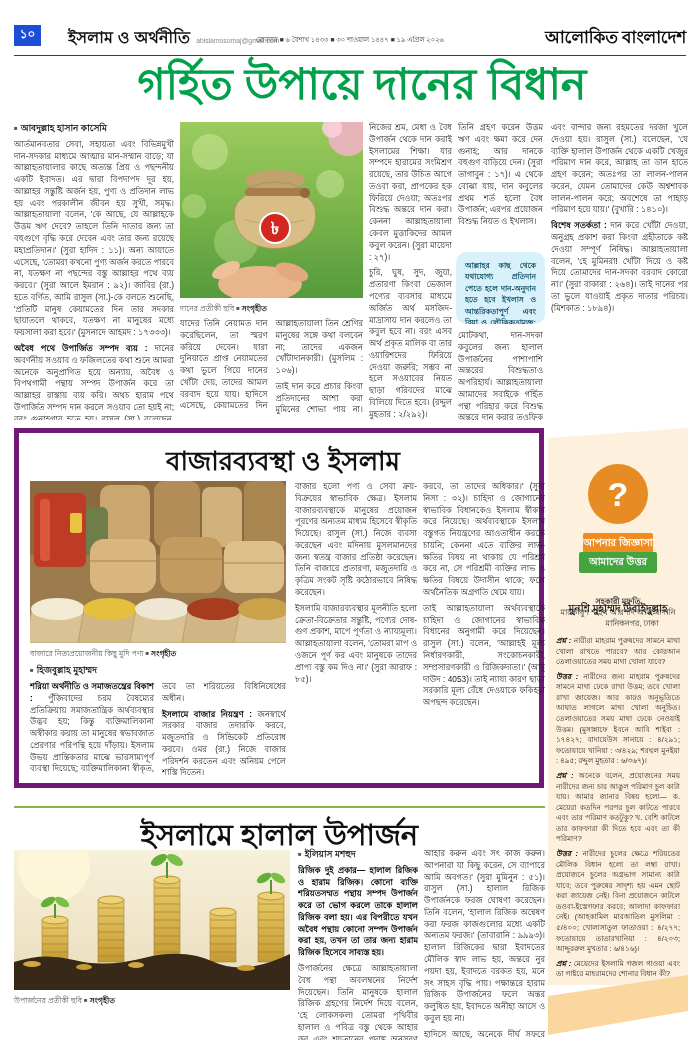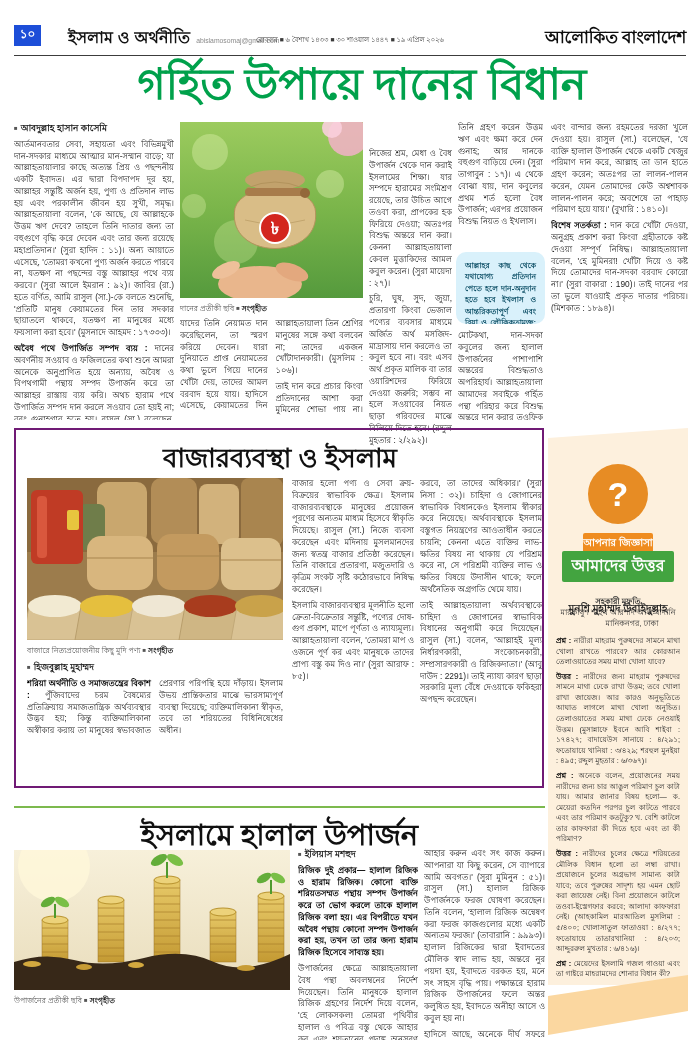--- a/index.html
+++ b/index.html
@@ -24,34 +24,34 @@
   .byline{font-size:9px;font-weight:bold;color:#1a1a1a;margin:0 0 4px 0;}
   .bullet{font-size:6px;color:#555;vertical-align:1.5px;margin:0 3px 0 0;}
   .cap{font-size:7.6px;color:#555;}
   .cap b{color:#101010;}
   .cap .bullet{margin:0 2px;}
   .cols2{column-count:2;column-gap:8px;}
   
   .bluebox{background:#d9f1fb;border-radius:10px;color:#0d4f66;font-size:7.6px;font-weight:600;
            line-height:1.5;padding:8px 9px;text-align:justify;overflow:hidden;box-sizing:border-box;}
   
-  .marketbox{border:2px solid #701a75;box-sizing:border-box;}
+  .marketbox{border:5px solid #701a75;box-sizing:border-box;}
   
   .sidebar-bg{background:#fdf0dd;clip-path:polygon(0 10px,100% 0,100% 100%,0 100%);}
   .sidebar-band{background:#fbd7a0;clip-path:polygon(0 35%,100% 0,100% 60%,0 100%);}
   .qa-circle{width:60px;height:60px;border-radius:50%;background:#e78c24;color:#fff;display:flex;
              align-items:center;justify-content:center;font-size:34px;font-weight:900;}
   .qa-label1{display:inline-block;background:#ef8c1f;color:#fff;font-size:10px;font-weight:bold;padding:2px 0;border-radius:2px;}
-  .qa-label2{display:inline-block;background:#43a440;color:#fff;font-size:16px;font-weight:bold;padding:2px 10px;border-radius:2px;}
+  .qa-label2{display:inline-block;background:#43a440;color:#fff;font-size:10px;font-weight:bold;padding:2px 10px;border-radius:2px;}
   .qa-name{font-size:10.5px;font-weight:bold;color:#222;text-align:center;}
   .qa-role{font-size:8px;color:#333;text-align:center;line-height:1.4;}
   .qa-role.b{font-weight:bold;}
   .qa-body{font-size:7.3px;line-height:1.45;text-align:justify;color:#222;overflow:hidden;}
   .qa-body p{margin:0 0 4px 0;}
-  .qa-lab{font-weight:bold;color:#000;}
+  .qa-lab{font-weight:bold;color:#000;font-style:italic;}
   .greenline{background:#7cb94e;height:2px;}
   .center{text-align:center;}
 </style>
 </head>
 <body>
 
 <div id="page">
 
   <div class="abs pagebox" style="left:14px;top:25px;width:27px;height:21px;">
     <span>১০</span>
@@ -110,36 +110,36 @@
   </div>
   <div class="abs cap" style="left:180px;top:302px;width:183px;">
     <span>দানের প্রতীকী ছবি</span><span class="bullet">■</span><b>সংগৃহীত</b>
   </div>
 
   <div class="abs bt cols2" style="left:180px;top:318px;width:183px;height:102px;">
     <p>যাদের তিনি নেয়ামত দান করেছিলেন, তা স্মরণ করিয়ে দেবেন। যারা দুনিয়াতে প্রাপ্ত নেয়ামতের কথা ভুলে গিয়ে দানের খোঁটা দেয়, তাদের আমল বরবাদ হয়ে যায়। হাদিসে এসেছে, কেয়ামতের দিন আল্লাহতায়ালা তিন শ্রেণির মানুষের সঙ্গে কথা বলবেন না; তাদের একজন খোঁটাদানকারী। (মুসলিম : ১০৬)।</p>
     <p>তাই দান করে প্রচার কিংবা প্রতিদানের আশা করা মুমিনের শোভা পায় না। ইসলাম গোপন দানকে উত্তম বলেছে। আল্লাহতায়ালা বলেন, 'তোমরা যদি প্রকাশ্যে দান কর, তবে তা উত্তম; আর যদি গোপনে কর এবং অভাবগ্রস্তদের দাও, তবে তা তোমাদের জন্য আরও উত্তম।' (সুরা বাকারা : ২৭১)।</p>
   </div>
 
-  <div class="abs bt" style="left:369px;top:122px;width:83px;height:298px;margin-top:26px;">
+  <div class="abs bt" style="left:369px;top:122px;width:83px;height:298px;">
     <p>নিজের শ্রম, মেধা ও বৈধ উপার্জন থেকে দান করাই ইসলামের শিক্ষা। যার সম্পদে হারামের সংমিশ্রণ রয়েছে, তার উচিত আগে তওবা করা, প্রাপকের হক ফিরিয়ে দেওয়া; অতঃপর বিশুদ্ধ অন্তরে দান করা। কেননা আল্লাহতায়ালা কেবল মুত্তাকিদের আমল কবুল করেন। (সুরা মায়েদা : ২৭)।</p>
     <p>চুরি, ঘুষ, সুদ, জুয়া, প্রতারণা কিংবা ভেজাল পণ্যের ব্যবসার মাধ্যমে অর্জিত অর্থ মসজিদ-মাদ্রাসায় দান করলেও তা কবুল হবে না। বরং এসব অর্থ প্রকৃত মালিক বা তার ওয়ারিশদের ফিরিয়ে দেওয়া জরুরি; সম্ভব না হলে সওয়াবের নিয়ত ছাড়া গরিবদের মাঝে বিলিয়ে দিতে হবে। (রদ্দুল মুহতার : ২/২৯২)।</p>
   </div>
 
   <div class="abs bt" style="left:458px;top:122px;width:85px;height:126px;">
     <p>তিনি গ্রহণ করেন উত্তম ঋণ এবং ক্ষমা করে দেন গুনাহ; আর দানকে বহুগুণ বাড়িয়ে দেন। (সুরা তাগাবুন : ১৭)। এ থেকে বোঝা যায়, দান কবুলের প্রথম শর্ত হলো বৈধ উপার্জন; এরপর প্রয়োজন বিশুদ্ধ নিয়ত ও ইখলাস।</p>
   </div>
   <div class="abs bluebox" style="left:456px;top:252px;width:89px;height:72px;">আল্লাহর কাছ থেকে যথাযোগ্য প্রতিদান পেতে হলে দান-অনুদান হতে হবে ইখলাস ও আন্তরিকতাপূর্ণ এবং রিয়া ও লৌকিকতামুক্ত; যাতে অন্যের ক্ষতি করা হবে না এবং কাউকে কষ্ট দেওয়া হবে না</div>
   <div class="abs bt" style="left:458px;top:330px;width:85px;height:90px;">
     <p>মোটকথা, দান-সদকা কবুলের জন্য হালাল উপার্জনের পাশাপাশি অন্তরের বিশুদ্ধতাও অপরিহার্য। আল্লাহতায়ালা আমাদের সবাইকে গর্হিত পন্থা পরিহার করে বিশুদ্ধ অন্তরে দান করার তওফিক দিন। লেখক : শিক্ষক ও গবেষক</p>
   </div>
 
   <div class="abs bt" style="left:551px;top:122px;width:137px;height:298px;">
     <p>এবং বান্দার জন্য রহমতের দরজা খুলে দেওয়া হয়। রাসুল (সা.) বলেছেন, 'যে ব্যক্তি হালাল উপার্জন থেকে একটি খেজুর পরিমাণ দান করে, আল্লাহ তা ডান হাতে গ্রহণ করেন; অতঃপর তা লালন-পালন করেন, যেমন তোমাদের কেউ অশ্বশাবক লালন-পালন করে; অবশেষে তা পাহাড় পরিমাণ হয়ে যায়।' (বুখারি : ১৪১০)।</p>
-    <p><span class="sub">বিশেষ সতর্কতা :</span> <span>দান করে খোঁটা দেওয়া, অনুগ্রহ প্রকাশ করা কিংবা গ্রহীতাকে কষ্ট দেওয়া সম্পূর্ণ নিষিদ্ধ। আল্লাহতায়ালা বলেন, 'হে মুমিনরা! খোঁটা দিয়ে ও কষ্ট দিয়ে তোমাদের দান-সদকা বরবাদ কোরো না।' (সুরা বাকারা : 190)। তাই দানের পর তা ভুলে যাওয়াই প্রকৃত দাতার পরিচয়। (মিশকাত : ১৮৯৪)।</span></p>
+    <p><span class="sub">বিশেষ সতর্কতা :</span> <span>দান করে খোঁটা দেওয়া, অনুগ্রহ প্রকাশ করা কিংবা গ্রহীতাকে কষ্ট দেওয়া সম্পূর্ণ নিষিদ্ধ। আল্লাহতায়ালা বলেন, 'হে মুমিনরা! খোঁটা দিয়ে ও কষ্ট দিয়ে তোমাদের দান-সদকা বরবাদ কোরো না।' (সুরা বাকারা : ২৬৪)। তাই দানের পর তা ভুলে যাওয়াই প্রকৃত দাতার পরিচয়। (মিশকাত : ১৮৯৪)।</span></p>
   </div>
 
   <div class="abs marketbox" style="left:14px;top:428px;width:530px;height:360px;">
     <div class="abs box-headline" style="left:0;top:8px;width:528px;">বাজারব্যবস্থা ও ইসলাম</div>
 
     <div class="abs" style="left:11px;top:48px;width:256px;height:162px;">
       <svg width="256" height="162" viewBox="0 0 256 162">
         <rect width="256" height="162" fill="#9c7c4c"></rect>
         <rect x="0" y="0" width="256" height="74" fill="#8a6a3e"></rect>
         <rect x="70" y="4" width="50" height="62" rx="10" fill="#c9a76e"></rect>
@@ -174,25 +174,26 @@
     <div class="abs byline" style="left:11px;top:230px;width:256px;">
       <span class="bullet">■</span><span>হিজবুল্লাহ মুহাম্মদ</span>
     </div>
 
     <div class="abs bt" style="left:276px;top:48px;width:122px;height:300px;">
       <p>বাজার হলো পণ্য ও সেবা ক্রয়-বিক্রয়ের স্বাভাবিক ক্ষেত্র। ইসলাম বাজারব্যবস্থাকে মানুষের প্রয়োজন পূরণের অন্যতম মাধ্যম হিসেবে স্বীকৃতি দিয়েছে। রাসুল (সা.) নিজে ব্যবসা করেছেন এবং মদিনায় মুসলমানদের জন্য স্বতন্ত্র বাজার প্রতিষ্ঠা করেছেন। তিনি বাজারে প্রতারণা, মজুতদারি ও কৃত্রিম সংকট সৃষ্টি কঠোরভাবে নিষিদ্ধ করেছেন।</p>
       <p>ইসলামি বাজারব্যবস্থার মূলনীতি হলো ক্রেতা-বিক্রেতার সন্তুষ্টি, পণ্যের দোষ-গুণ প্রকাশ, মাপে পূর্ণতা ও ন্যায্যমূল্য। আল্লাহতায়ালা বলেন, 'তোমরা মাপ ও ওজনে পূর্ণ কর এবং মানুষকে তাদের প্রাপ্য বস্তু কম দিও না।' (সুরা আরাফ : ৮৫)।</p>
     </div>
     <div class="abs bt" style="left:404px;top:48px;width:122px;height:300px;">
       <p>করবে, তা তাদের অধিকার।' (সুরা নিসা : ৩২)। চাহিদা ও জোগানের স্বাভাবিক বিধানকেও ইসলাম স্বীকার করে নিয়েছে। অর্থব্যবস্থাকে ইসলাম বস্তুগত নিয়ন্ত্রণের আওতাধীন করতে চায়নি; কেননা এতে ব্যক্তির লাভ-ক্ষতির বিষয় না থাকায় যে পরিশ্রম করে না, সে পরিশ্রমী ব্যক্তির লাভ ও ক্ষতির বিষয়ে উদাসীন থাকে; ফলে অর্থনৈতিক অগ্রগতি থেমে যায়।</p>
-      <p>তাই আল্লাহতায়ালা অর্থব্যবস্থাকে চাহিদা ও জোগানের স্বাভাবিক বিধানের অনুগামী করে দিয়েছেন। রাসুল (সা.) বলেন, 'আল্লাহই মূল্য নির্ধারণকারী, সংকোচনকারী, সম্প্রসারণকারী ও রিজিকদাতা।' (আবু দাউদ : 2291)। তাই ন্যায্য কারণ ছাড়া সরকারি মূল্য বেঁধে দেওয়াকে ফকিহরা অপছন্দ করেছেন।</p>
+      <p>তাই আল্লাহতায়ালা অর্থব্যবস্থাকে চাহিদা ও জোগানের স্বাভাবিক বিধানের অনুগামী করে দিয়েছেন। রাসুল (সা.) বলেন, 'আল্লাহই মূল্য নির্ধারণকারী, সংকোচনকারী, সম্প্রসারণকারী ও রিজিকদাতা।' (আবু দাউদ : 4053)। তাই ন্যায্য কারণ ছাড়া সরকারি মূল্য বেঁধে দেওয়াকে ফকিহরা অপছন্দ করেছেন।</p>
     </div>
 
     <div class="abs bt cols2" style="left:11px;top:248px;width:256px;height:104px;">
       <p><span class="sub">শরিয়া অর্থনীতি ও সমাজতন্ত্রের বিকাশ :</span> <span>পুঁজিবাদের চরম বৈষম্যের প্রতিক্রিয়ায় সমাজতান্ত্রিক অর্থব্যবস্থার উদ্ভব হয়; কিন্তু ব্যক্তিমালিকানা অস্বীকার করায় তা মানুষের স্বভাবজাত প্রেরণার পরিপন্থি হয়ে দাঁড়ায়। ইসলাম উভয় প্রান্তিকতার মাঝে ভারসাম্যপূর্ণ ব্যবস্থা দিয়েছে; ব্যক্তিমালিকানা স্বীকৃত, তবে তা শরিয়তের বিধিনিষেধের অধীন।</span></p>
+      <p><span class="sub">ইসলামে বাজার নিয়ন্ত্রণ :</span> <span>জনস্বার্থে সরকার বাজার তদারকি করবে, মজুতদারি ও সিন্ডিকেট প্রতিরোধ করবে। ওমর (রা.) নিজে বাজার পরিদর্শন করতেন এবং অনিয়ম পেলে শাস্তি দিতেন।</span></p>
 
     </div>
   </div>
 
   <div class="abs greenline" style="left:14px;top:806px;width:531px;"></div>
   <div class="abs earn-headline" style="left:14px;top:812px;width:531px;text-align:center;">ইসলামে হালাল উপার্জন</div>
 
   <div class="abs" style="left:14px;top:850px;width:276px;height:140px;">
     <svg width="276" height="140" viewBox="0 0 276 140">
       <defs>

